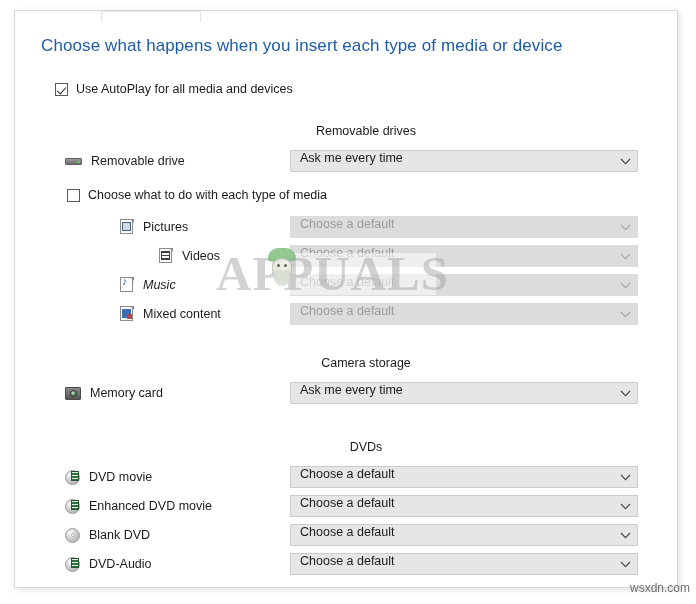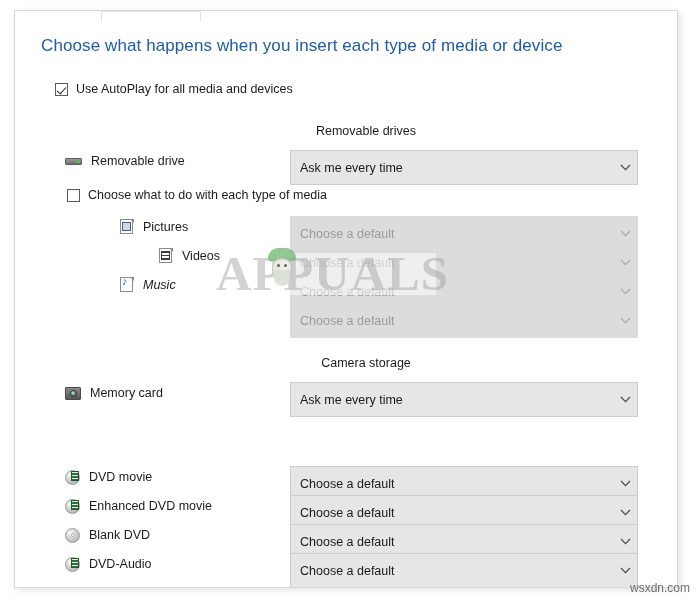--- a/index.html
+++ b/index.html
@@ -220,24 +220,23 @@
     width: 8px; height: 10px;
     background: #2f6f3e;
     border: 1px solid #245530;
     box-sizing: border-box;
     background-image: repeating-linear-gradient(#d9efdc 0 1px, transparent 1px 3px);
   }
 
   
   .combo {
     position: absolute;
-    height: 35px;
+    height: 22px;
     box-sizing: border-box;
     display: flex;
-    align-items: center;
     border: 1px solid #cdcdcd;
   }
   .combo .ctext {
     font-size: 12.5px;
     margin-left: 9px;
     flex: 1 1 auto;
     white-space: nowrap;
     overflow: hidden;
   }
   .combo .carrow {
@@ -405,20 +404,28 @@
     </div>
     <div class="combo disabled" style="left:275px; top:263px; width:348px;">
       <span class="ctext">Choose a default</span>
       <span class="carrow">
         <svg width="11" height="7" viewBox="0 0 11 7">
             <path d="M1 1 L5.5 5.6 L10 1" fill="none" stroke="#a8a8a8" stroke-width="1.2"></path>
           </svg>
       </span>
     </div>
 
+    <div class="row indent" style="top:292px;">
+      <span class="ico ico-doc">
+        <span class="sheet"></span>
+          <span class="fold"></span>
+          <span class="glyph g-mix"></span>
+      </span>
+      <span class="rlabel">Mixed content</span>
+    </div>
     <div class="combo disabled" style="left:275px; top:292px; width:348px;">
       <span class="ctext">Choose a default</span>
       <span class="carrow">
         <svg width="11" height="7" viewBox="0 0 11 7">
             <path d="M1 1 L5.5 5.6 L10 1" fill="none" stroke="#a8a8a8" stroke-width="1.2"></path>
           </svg>
       </span>
     </div>
 
     <div class="section" id="sec-camera">
@@ -435,20 +442,24 @@
     </div>
     <div class="combo enabled" style="left:275px; top:371px; width:348px;">
       <span class="ctext">Ask me every time</span>
       <span class="carrow">
         <svg width="11" height="7" viewBox="0 0 11 7">
             <path d="M1 1 L5.5 5.6 L10 1" fill="none" stroke="#4a4a4a" stroke-width="1.2"></path>
           </svg>
       </span>
     </div>
 
+    <div class="section" id="sec-dvds">
+      <span class="sec-label">DVDs</span>
+      <span class="sec-rule"></span>
+    </div>
 
     <div class="row top" style="top:455px;">
       <span class="ico ico-disc">
         <span class="plate"></span>
           <span class="hub"></span>
           <span class="film"></span>
       </span>
       <span class="rlabel">DVD movie</span>
     </div>
     <div class="combo enabled" style="left:275px; top:455px; width:348px;">

